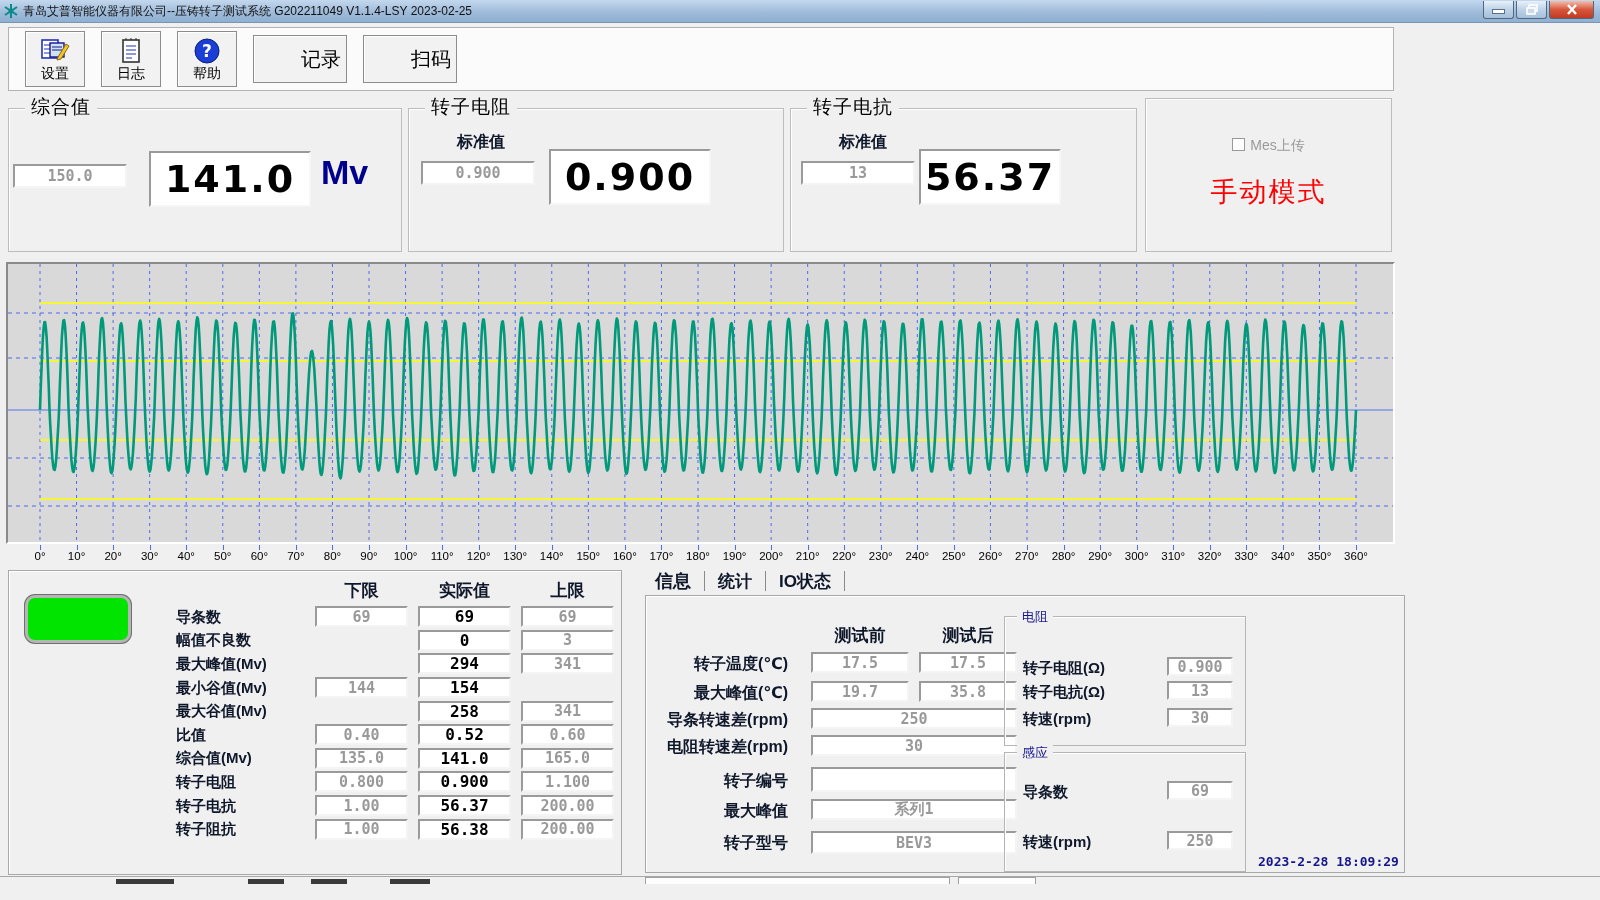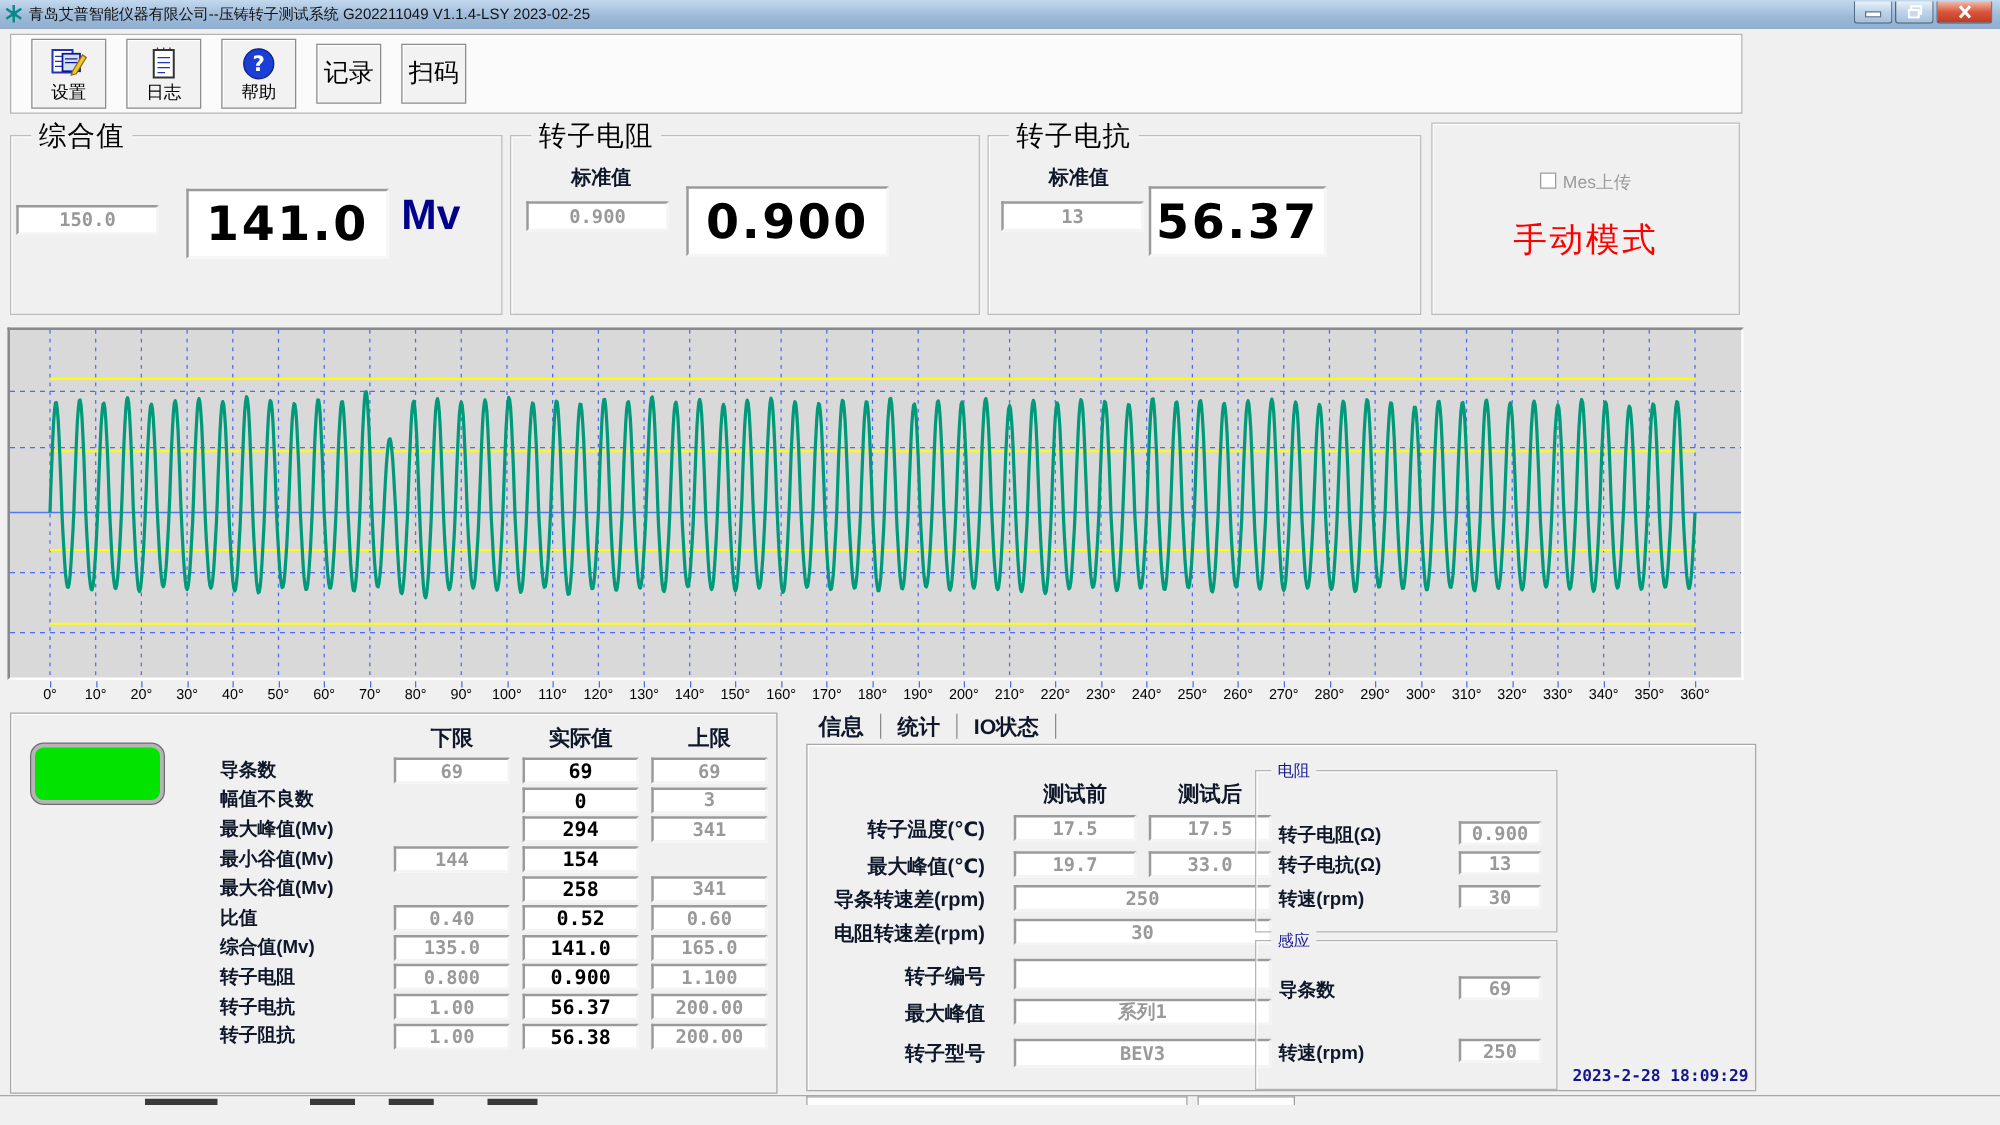--- a/index.html
+++ b/index.html
@@ -17,26 +17,26 @@
   .winbtn.min,.winbtn.res{width:29px;background:linear-gradient(#e8f1fa,#bdd3e8 50%,#a5c0da);}
   .winbtn.close{width:43px;background:linear-gradient(#f0b8a8,#d6553a 55%,#b33;);background:linear-gradient(#f2bfae,#d8573c 50%,#c03a22);}
   #winbtns{margin-left:auto;margin-right:6px;display:flex;gap:2px;}
   
   #toolbar{left:8px;top:27px;width:1384px;height:62px;background:#fbfbfb;
     border:1px solid #b2b2b2;display:flex;align-items:center;}
   .tbtn{border:1px solid #8c8c8c;background:#f2f2f2;box-shadow:inset 1px 1px 0 #fff;
     display:flex;flex-direction:column;align-items:center;justify-content:center;
     width:58px;height:54px;margin-left:16px;cursor:default;}
   .tbtn .lbl{font-size:14px;color:#000;line-height:16px;}
-  .tbtn.textonly{width:50px;height:46px;}
+  .tbtn.textonly{width:50px;height:46px;padding-left:42px;}
   .tbtn.textonly .lbl{font-size:20px;}
   
   .groupbox{border:1px solid #bdbdbd;box-shadow:inset 1px 1px 0 #fff;}
   .gtitle{position:absolute;top:-15px;left:16px;background:#f0f0f0;padding:0 6px;
-    font-size:22px;color:#000;letter-spacing:1px;}
+    font-size:19px;color:#000;letter-spacing:1px;}
   .navy{color:#0f172a;font-weight:bold;}
   .field{background:#fff;border:2px solid;border-color:#9a9a9a #f4f4f4 #f4f4f4 #9a9a9a;
     box-sizing:border-box;display:flex;align-items:center;justify-content:center;}
   .gval{color:#999;font-weight:bold;font-family:"DejaVu Sans Mono","Liberation Mono",monospace;font-size:15px;}
   .bval{color:#000;font-weight:bold;font-family:"DejaVu Sans Mono","Liberation Mono",monospace;font-size:16px;}
   .bigbox{background:#fff;border:2px solid;border-color:#9a9a9a #f6f6f6 #f6f6f6 #9a9a9a;
     display:flex;align-items:center;justify-content:center;
     font-family:"DejaVu Sans","Liberation Sans",sans-serif;font-weight:bold;font-size:38px;color:#000;letter-spacing:2px;}
   
   #chart-panel{left:6px;top:262px;width:1389px;height:282px;background:#d9d9d9;
@@ -514,21 +514,21 @@
       </div>
     <div class="ifield field" style="left:273px;top:56px;width:98px;">
         <span class="gval">17.5</span>
       </div>
 
     <div class="ilabel navy" style="left:0;top:87px;">最大峰值(℃)</div>
     <div class="ifield field" style="left:165px;top:85px;width:98px;">
         <span class="gval">19.7</span>
       </div>
     <div class="ifield field" style="left:273px;top:85px;width:98px;">
-        <span class="gval">33.0</span>
+        <span class="gval">35.8</span>
       </div>
 
     <div class="ilabel navy" style="left:0;top:114px;">导条转速差(rpm)</div>
     <div class="ifield field" style="left:165px;top:112px;width:206px;">
         <span class="gval">250</span>
       </div>
 
     <div class="ilabel navy" style="left:0;top:141px;">电阻转速差(rpm)</div>
     <div class="ifield field" style="left:165px;top:139px;width:206px;">
         <span class="gval">30</span>

